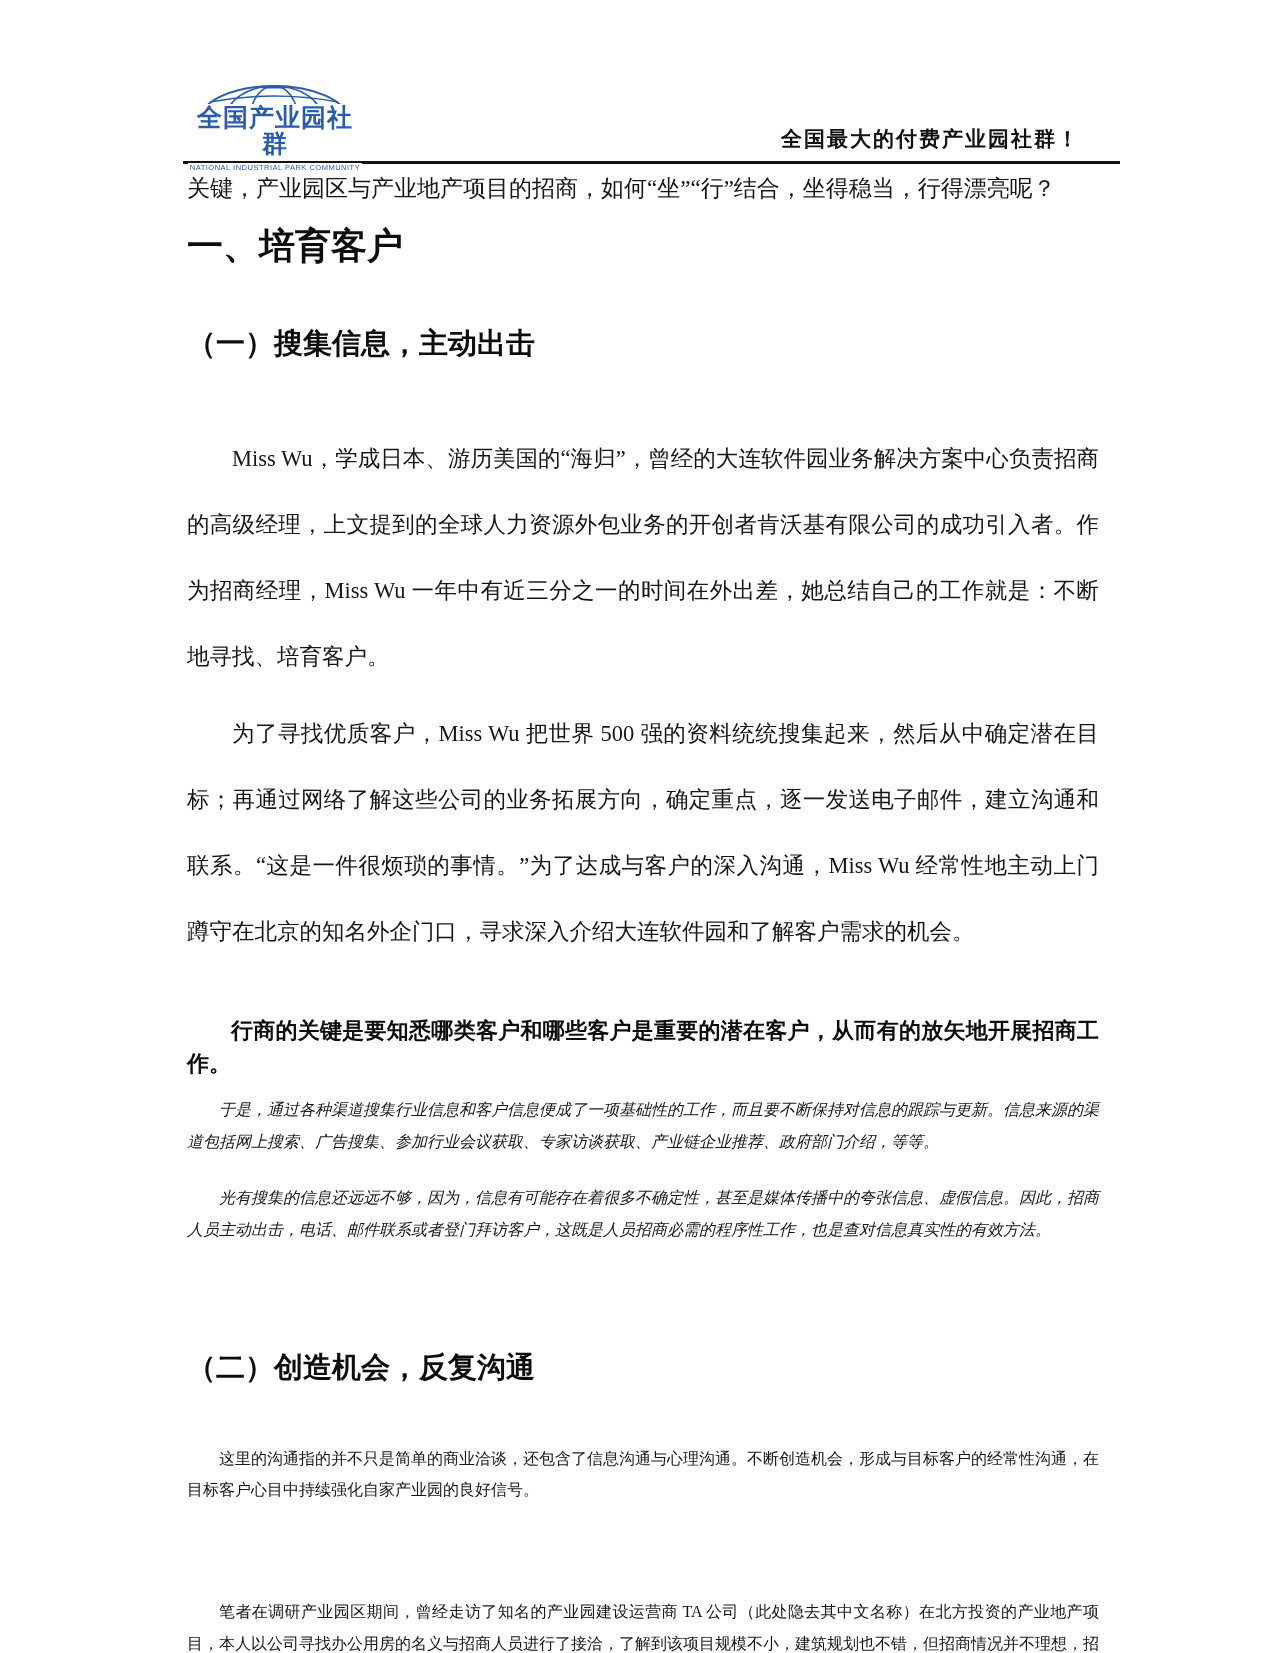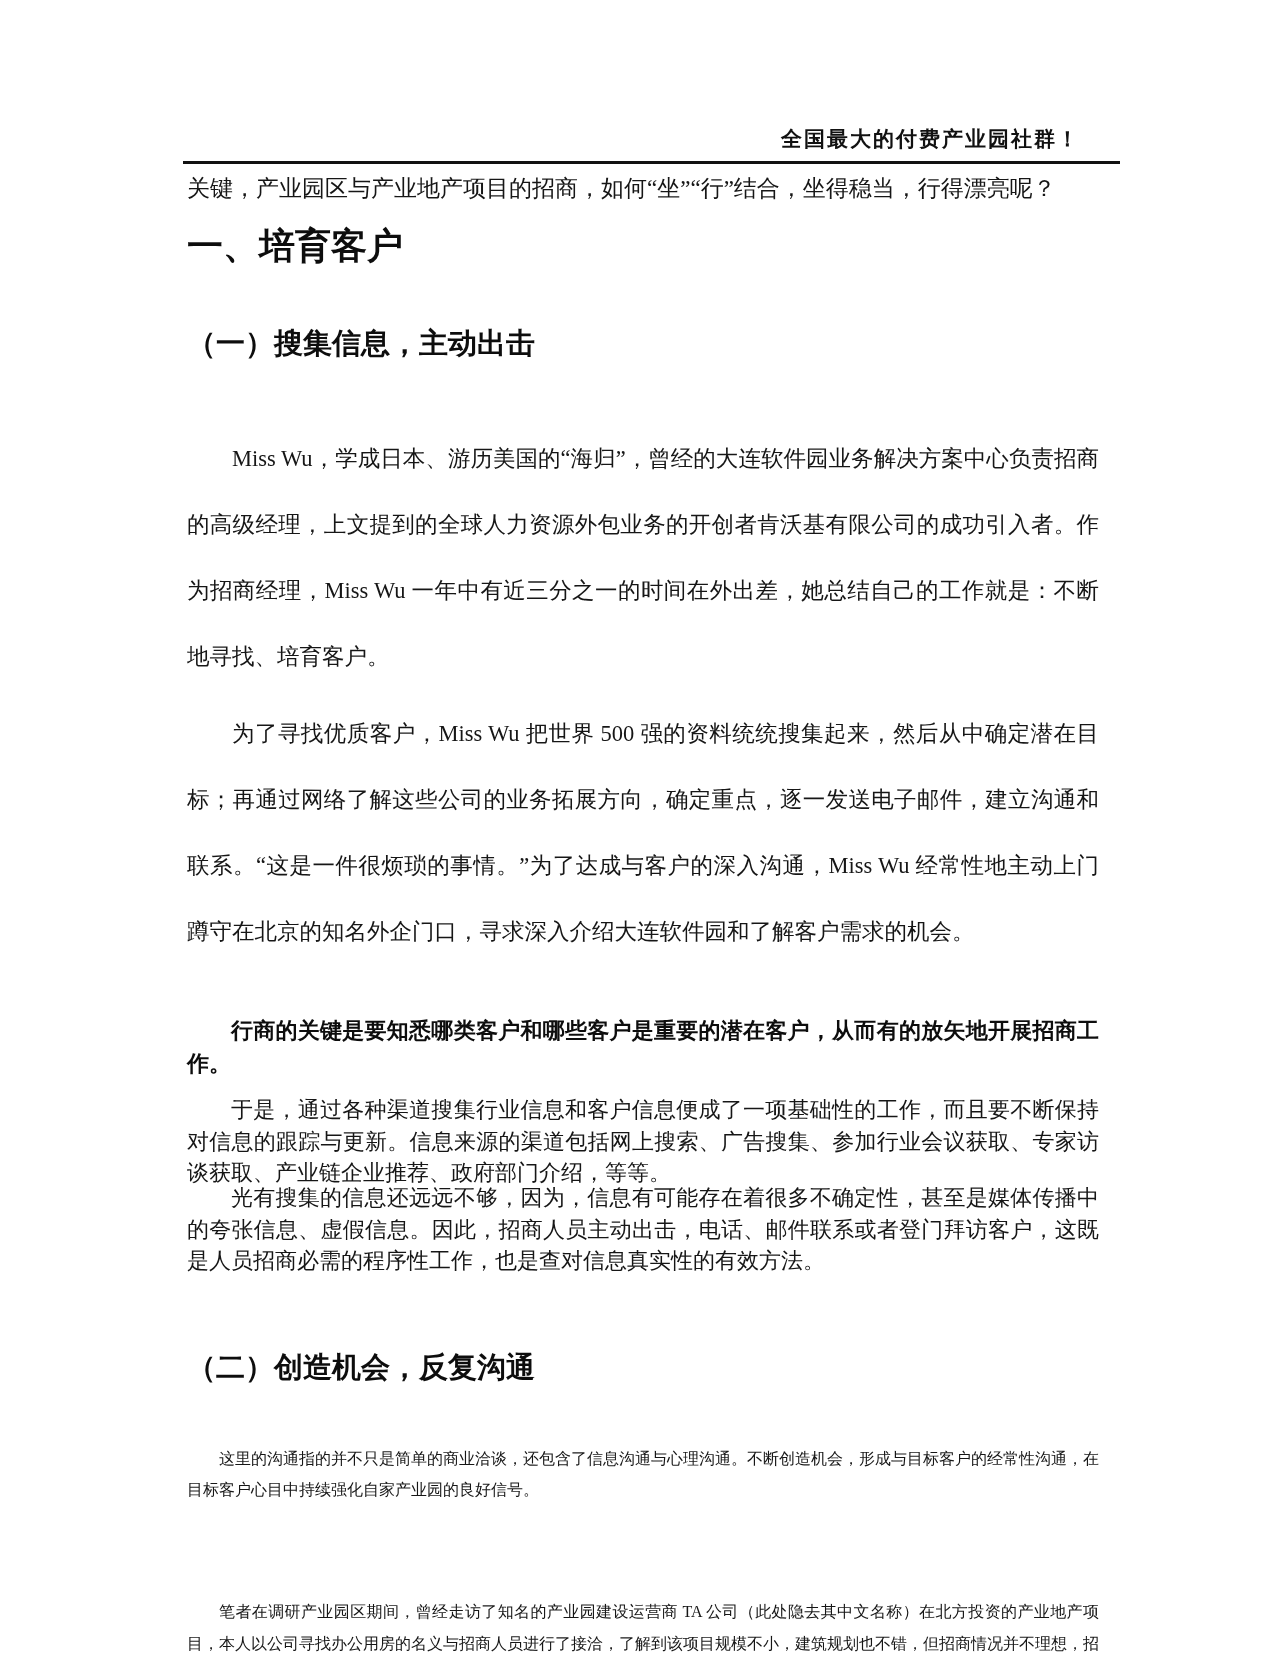--- a/index.html
+++ b/index.html
@@ -120,38 +120,53 @@
   .para-spaced-2 { top: 697px; }
 
   .para-bold {
     top: 1010px;
     font-weight: bold;
     font-size: 22px;
     line-height: 33px;
     color: #0d0d0d;
   }
   .para-tight {
-    font-size: 22px;
+    font-size: 16px;
     line-height: 31.5px;
+    font-style: italic;
   }
   .para-tight-1 { top: 1090px; }
   .para-tight-2 { top: 1178px; }
 
   .para-s2 {
     font-size: 16px;
     line-height: 31px;
   }
   .para-s2-1 { top: 1439px; }
   .para-s2-2 { top: 1592px; line-height: 32px; }
 </style>
 </head>
 <body>
 
 <div class="page">
 
+  <div class="logo">
+    <svg class="logo-globe" viewBox="0 0 152 70" fill="none" xmlns="http://www.w3.org/2000/svg">
+      <ellipse cx="76" cy="35" rx="73" ry="33" stroke="#2a5caa" stroke-width="2"></ellipse>
+      <ellipse cx="76" cy="35" rx="48" ry="33" stroke="#2a5caa" stroke-width="1.6"></ellipse>
+      <ellipse cx="76" cy="35" rx="24" ry="33" stroke="#2a5caa" stroke-width="1.6"></ellipse>
+      <line x1="3" y1="35" x2="149" y2="35" stroke="#2a5caa" stroke-width="1.6"></line>
+      <path d="M 12 18 Q 76 6 140 18" stroke="#2a5caa" stroke-width="1.6"></path>
+      <path d="M 12 52 Q 76 64 140 52" stroke="#2a5caa" stroke-width="1.6"></path>
+      <line x1="64" y1="3.5" x2="88" y2="3.5" stroke="#2a5caa" stroke-width="2"></line>
+      <line x1="64" y1="66.5" x2="88" y2="66.5" stroke="#2a5caa" stroke-width="2"></line>
+    </svg>
+    <div class="logo-cn">全国产业园社群</div><br>
+    <div class="logo-en">NATIONAL INDUSTRIAL PARK COMMUNITY</div>
+  </div>
 
   <div class="tagline">全国最大的付费产业园社群！</div>
 
   <div class="header-rule"></div>
 
   <p class="abs intro-line">关键，产业园区与产业地产项目的招商，如何“坐”“行”结合，坐得稳当，行得漂亮呢？</p>
 
   <h1 class="abs h1">一、培育客户</h1>
 
   <h2 class="abs h2 h2-a">（一）搜集信息，主动出击</h2>

